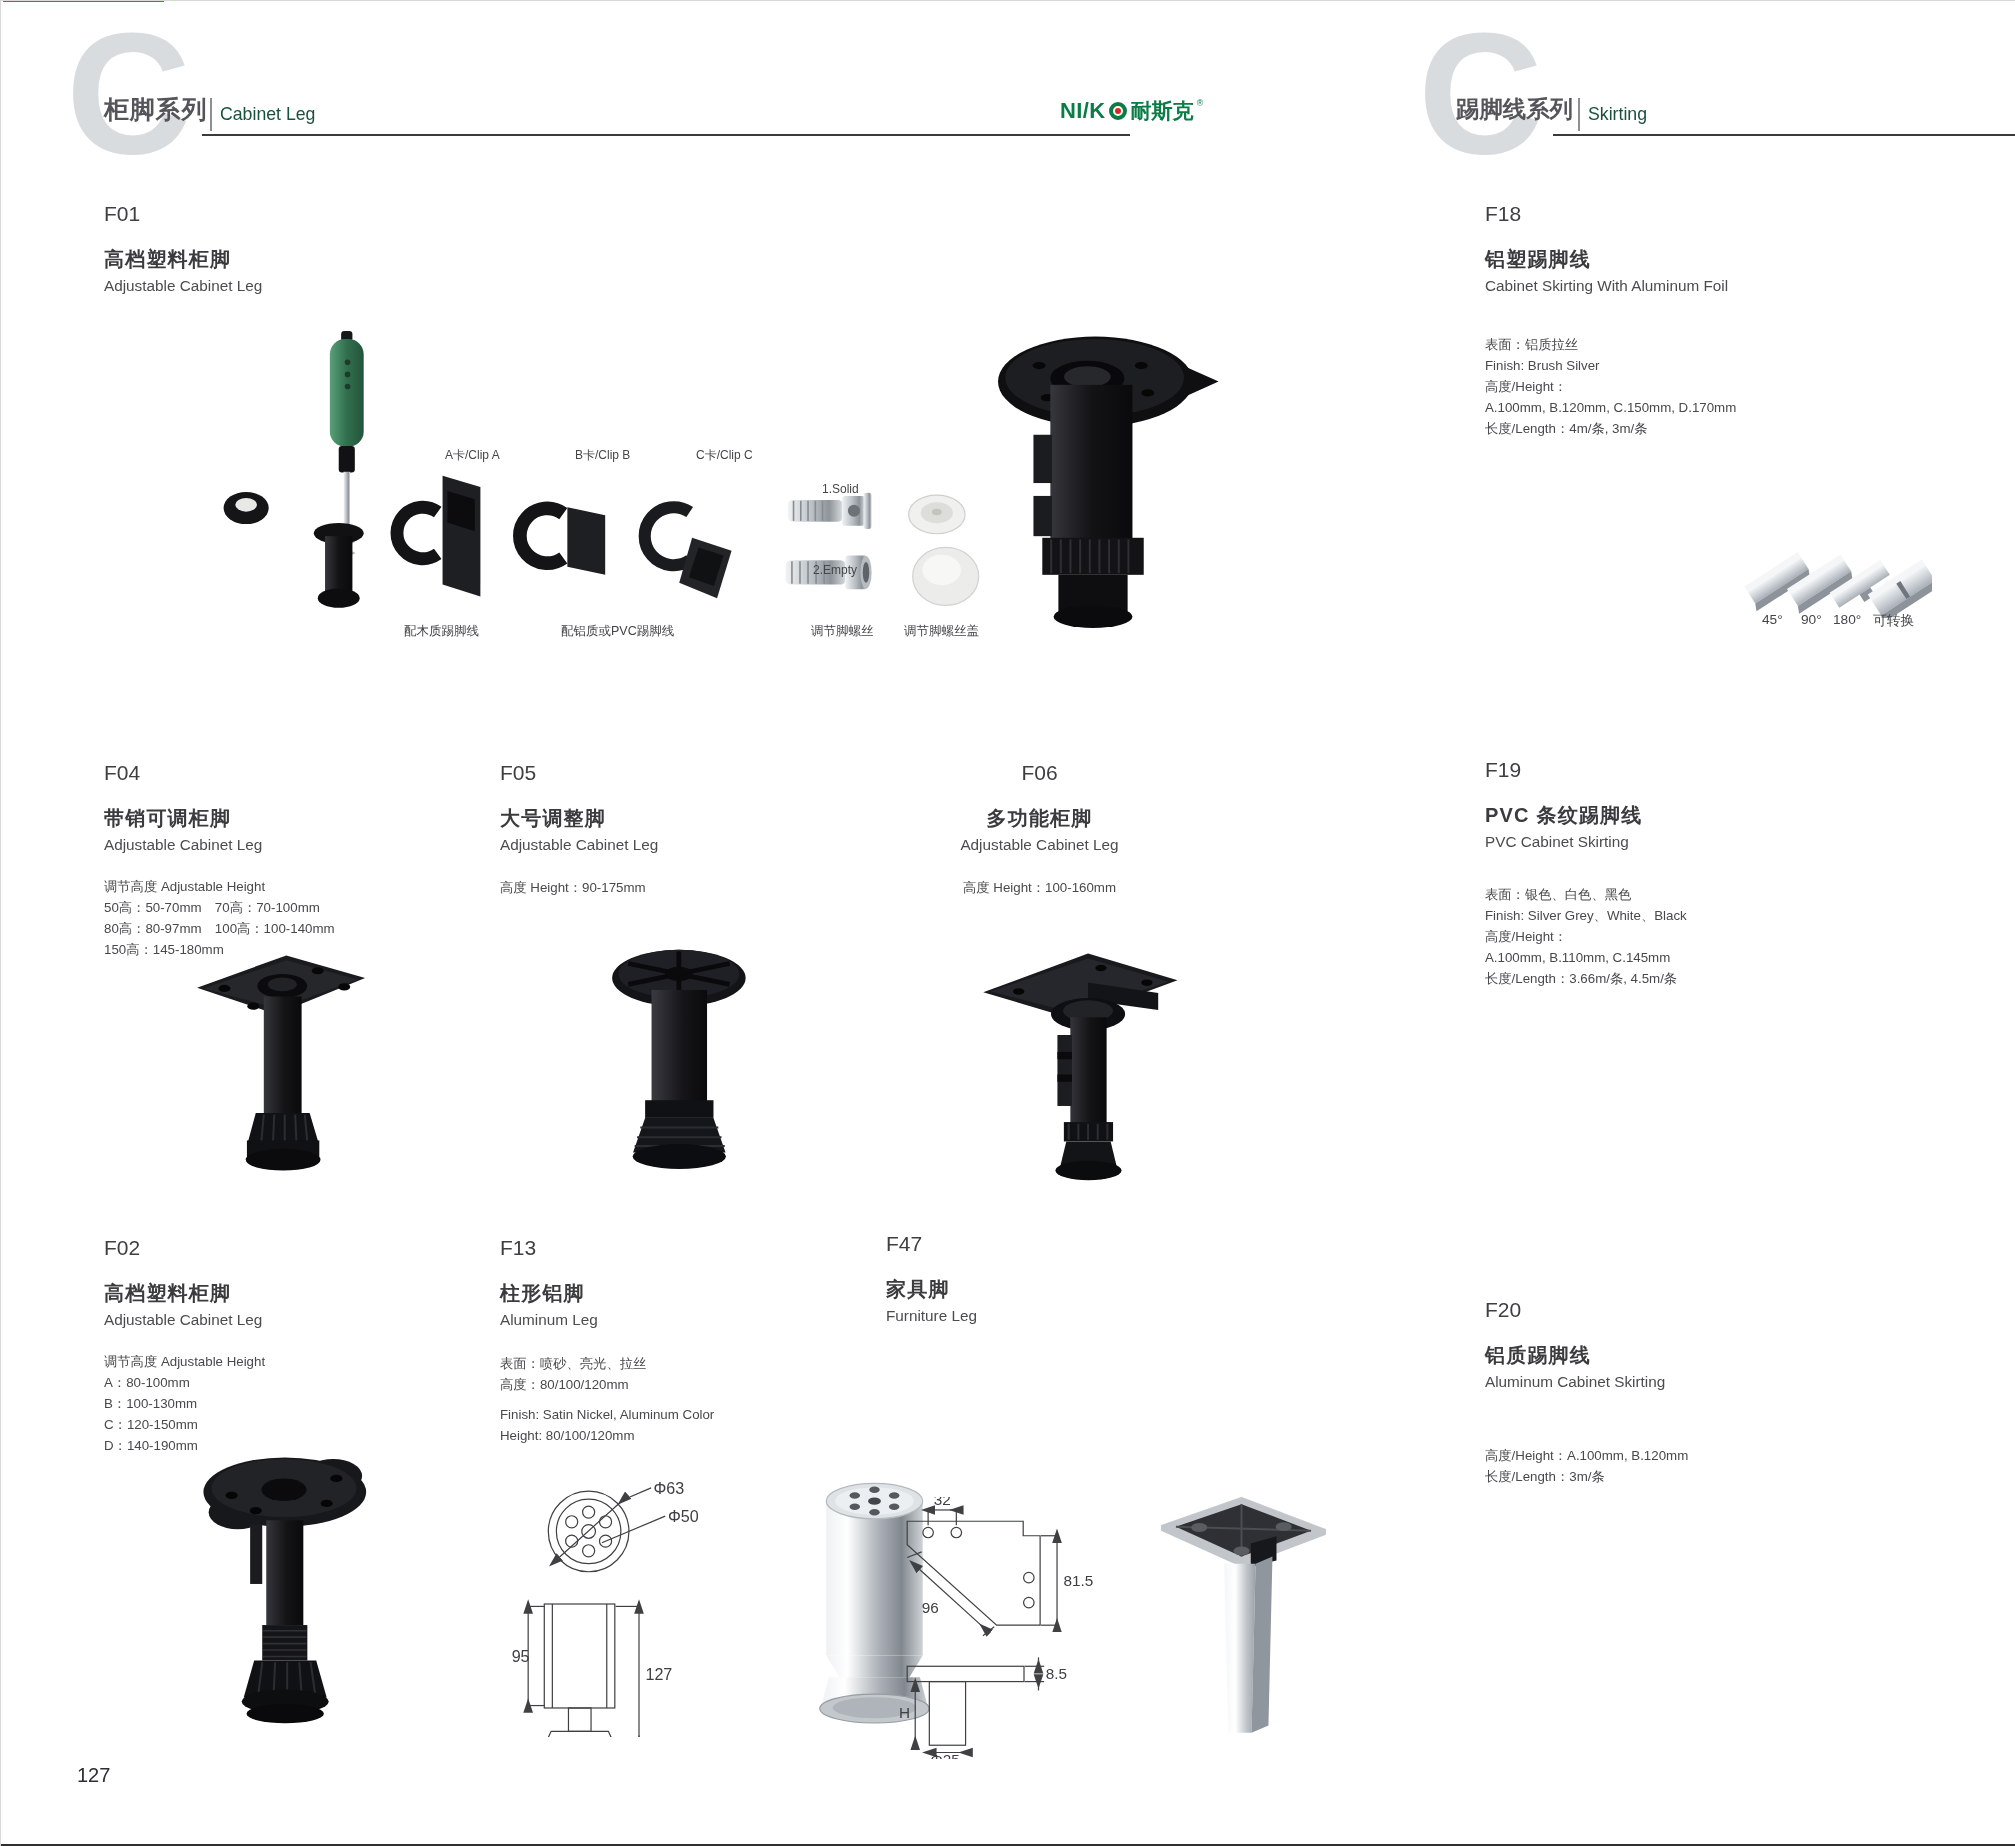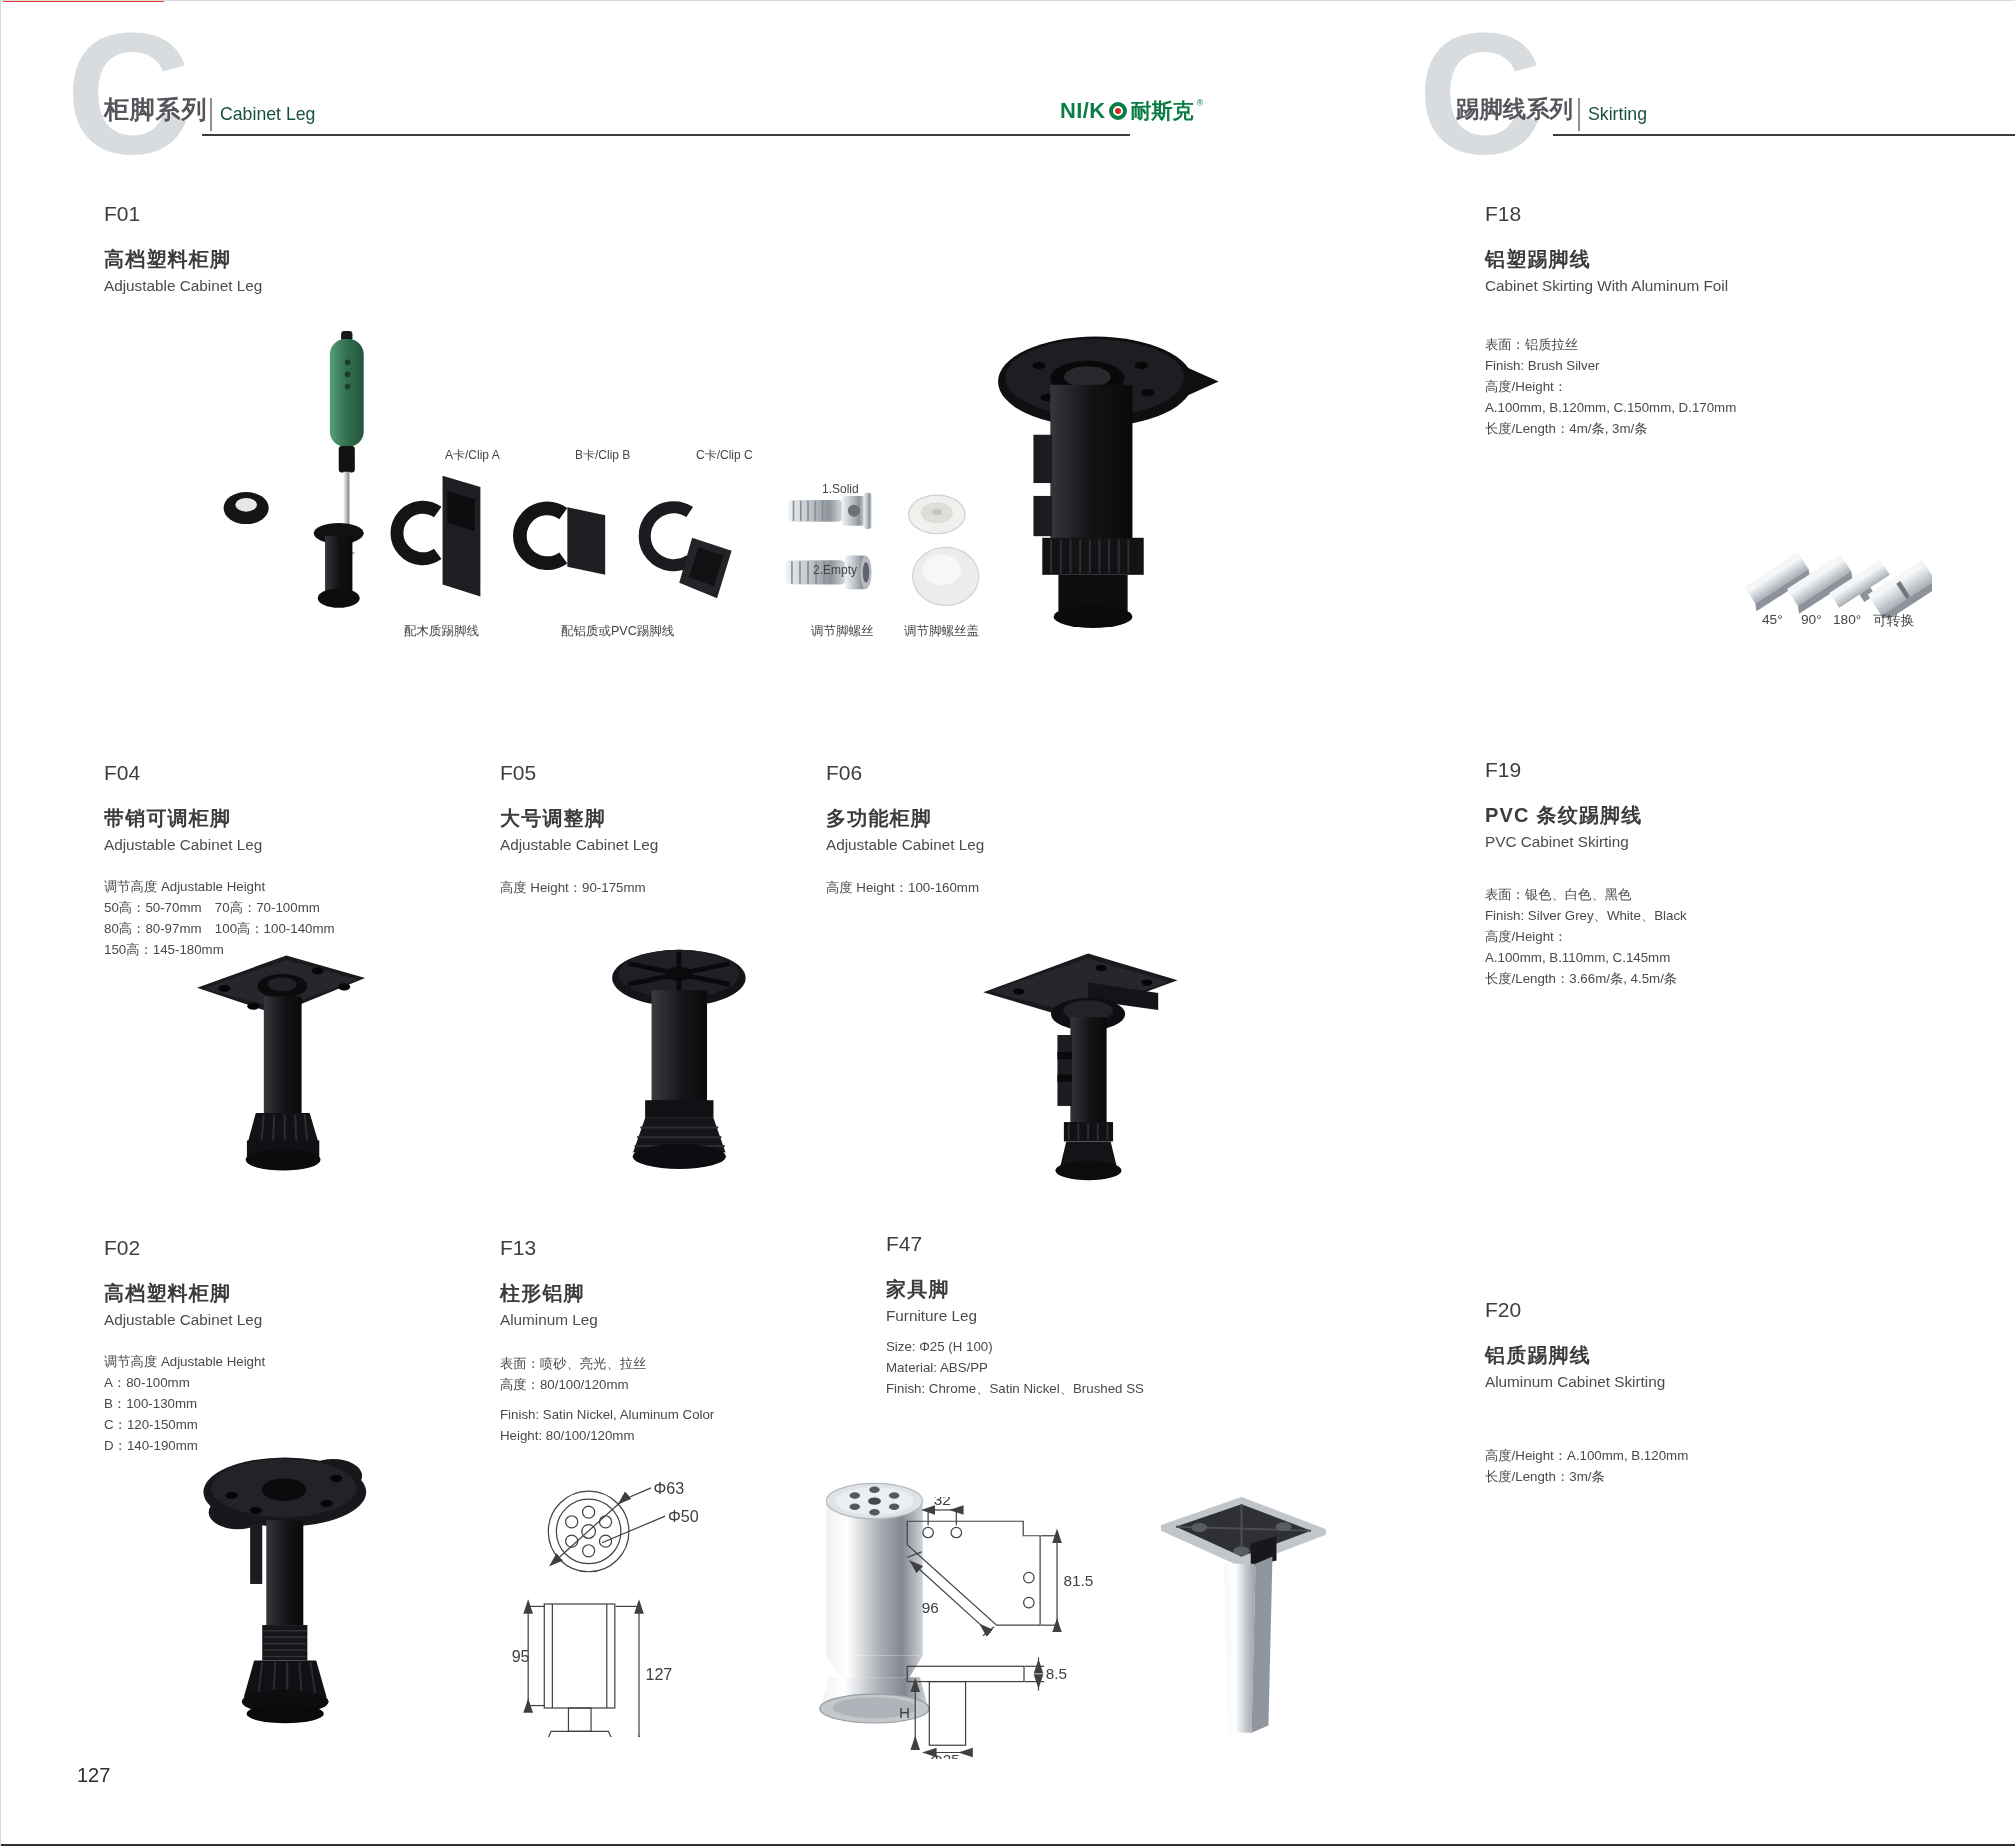--- a/index.html
+++ b/index.html
@@ -265,21 +265,21 @@
       <rect x="152" y="400" width="170" height="44" fill="#101114"></rect>
       <polygon points="152,444 322,444 352,530 122,530" fill="#15161a"></polygon>
       <g stroke="#2c2d32" stroke-width="5">
           <line x1="140" y1="468" x2="334" y2="468"></line>
           <line x1="132" y1="492" x2="342" y2="492"></line>
           <line x1="126" y1="514" x2="350" y2="514"></line>
         </g>
       <ellipse cx="237" cy="540" rx="116" ry="31" fill="#0c0d10"></ellipse>
     </svg>
 
-    <div class="sec" style="left:826px;top:761px;">
+    <div class="sec" style="left:866px;top:761px;text-align:center;">
       <div class="code">F06</div>
       <div class="tzh">多功能柜脚</div>
       <div class="ten">Adjustable Cabinet Leg</div>
       <div class="specs" style="margin-top:23.4px;">
         <div class="spec">高度 Height：100-160mm</div>
       </div>
     </div>
     <svg class="abs" style="left:967px;top:931px;" width="226" height="258" viewBox="0 0 560 640">
       <defs>
           <linearGradient id="f06c" x1="0" y1="0" x2="1" y2="0">
@@ -433,25 +433,20 @@
       <polygon points="115,458 355,458 322,512 148,512" fill="url(#mh13)"></polygon>
       <polygon points="122,512 348,512 368,586 102,586" fill="url(#mh13)"></polygon>
       <ellipse cx="235" cy="590" rx="136" ry="36" fill="#c3c8cc" stroke="#969ca2" stroke-width="3"></ellipse>
       <ellipse cx="235" cy="588" rx="104" ry="26" fill="#aeb4b9"></ellipse>
     </svg>
 
     <div class="sec" style="left:886px;top:1232px;">
       <div class="code">F47</div>
       <div class="tzh">家具脚</div>
       <div class="ten">Furniture Leg</div>
-      <div class="specs" style="margin-top:10.5px;">
-        <div class="spec">Size: Φ25 (H 100)</div>
-        <div class="spec">Material: ABS/PP</div>
-        <div class="spec">Finish: Chrome、Satin Nickel、Brushed SS</div>
-      </div>
     </div>
     <svg class="abs" style="left:883px;top:1497px;" width="282" height="262" viewBox="0 0 700 650" fill="none" stroke="#3f4042" stroke-width="3">
       <defs>
           <marker id="m47" markerWidth="12" markerHeight="12" refX="6" refY="6" orient="auto">
             <path d="M0,6 L12,2 L12,10 z" fill="#3f4042" stroke="none"></path>
           </marker>
         </defs>
       <polygon points="60,60 348,60 348,96 390,96 390,318 282,318 60,118"></polygon>
       <circle cx="112" cy="88" r="13"></circle>
         <circle cx="182" cy="88" r="13"></circle>

